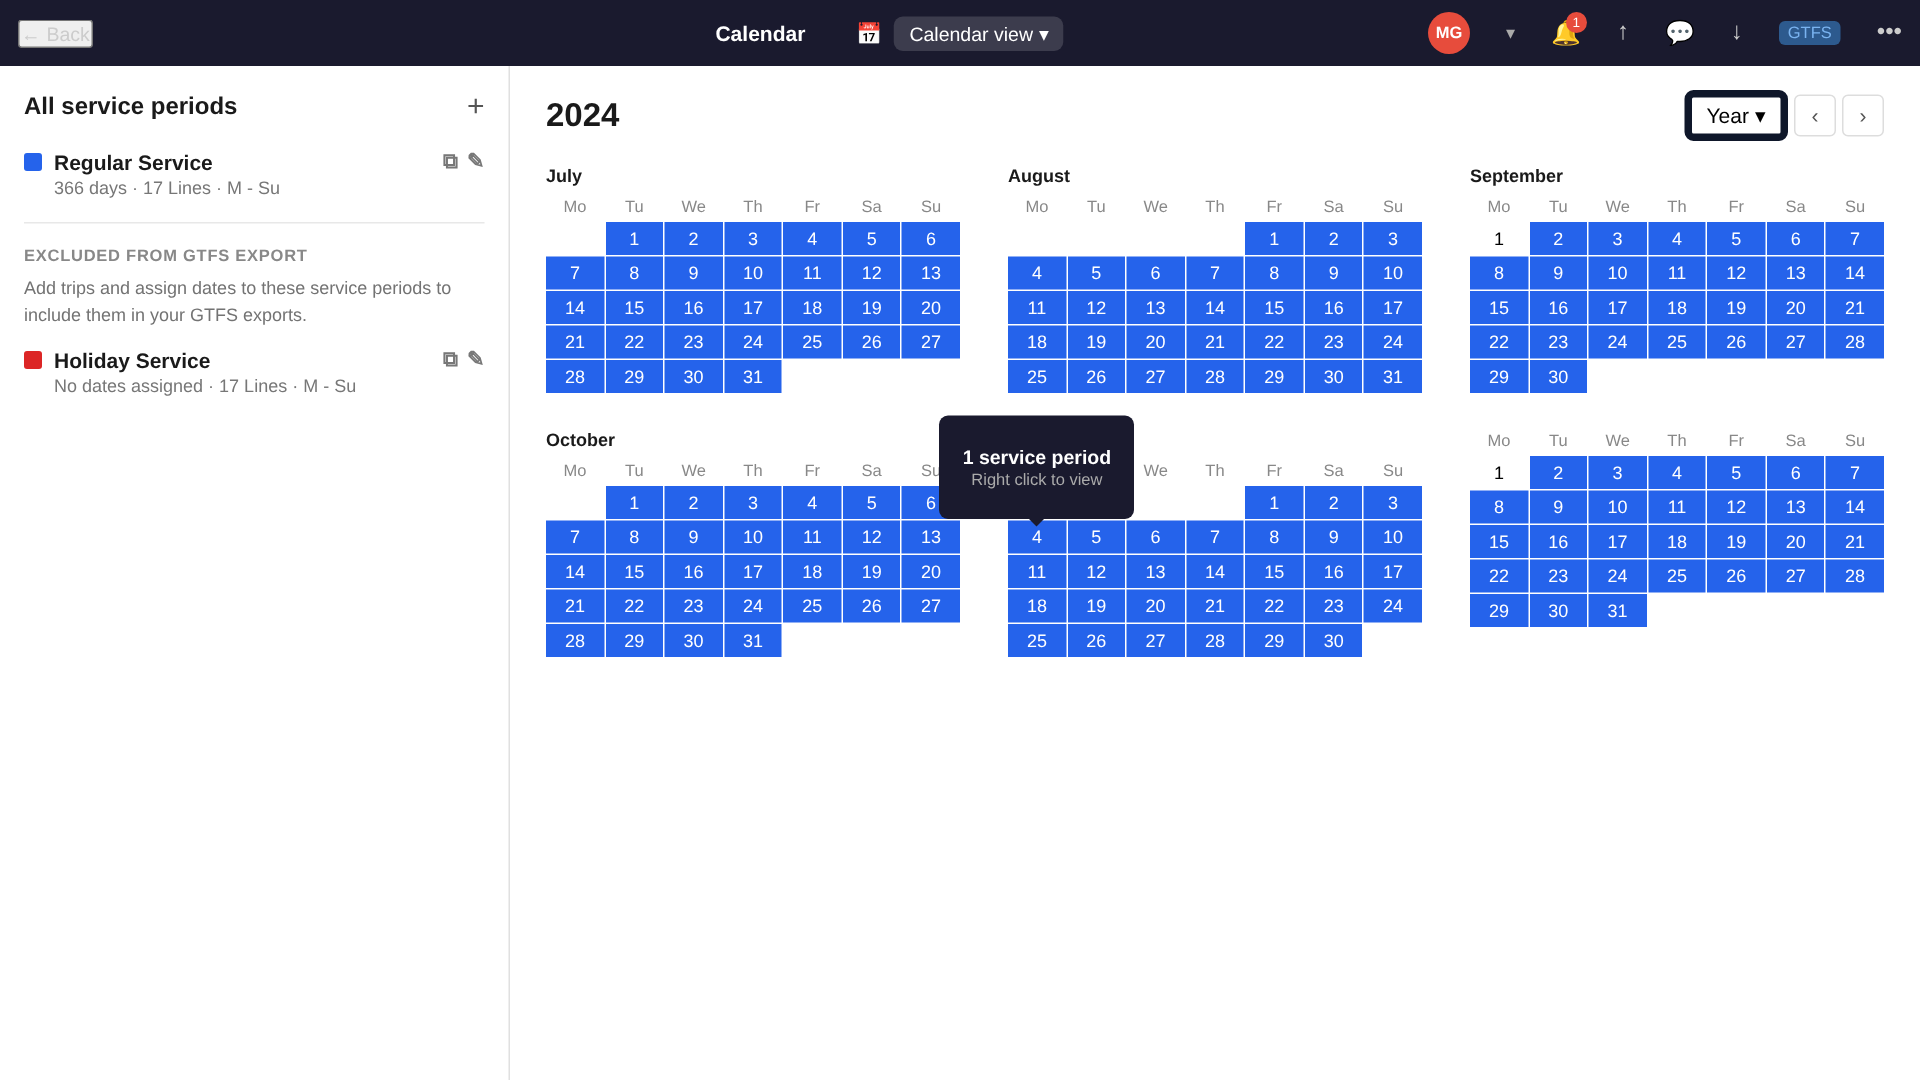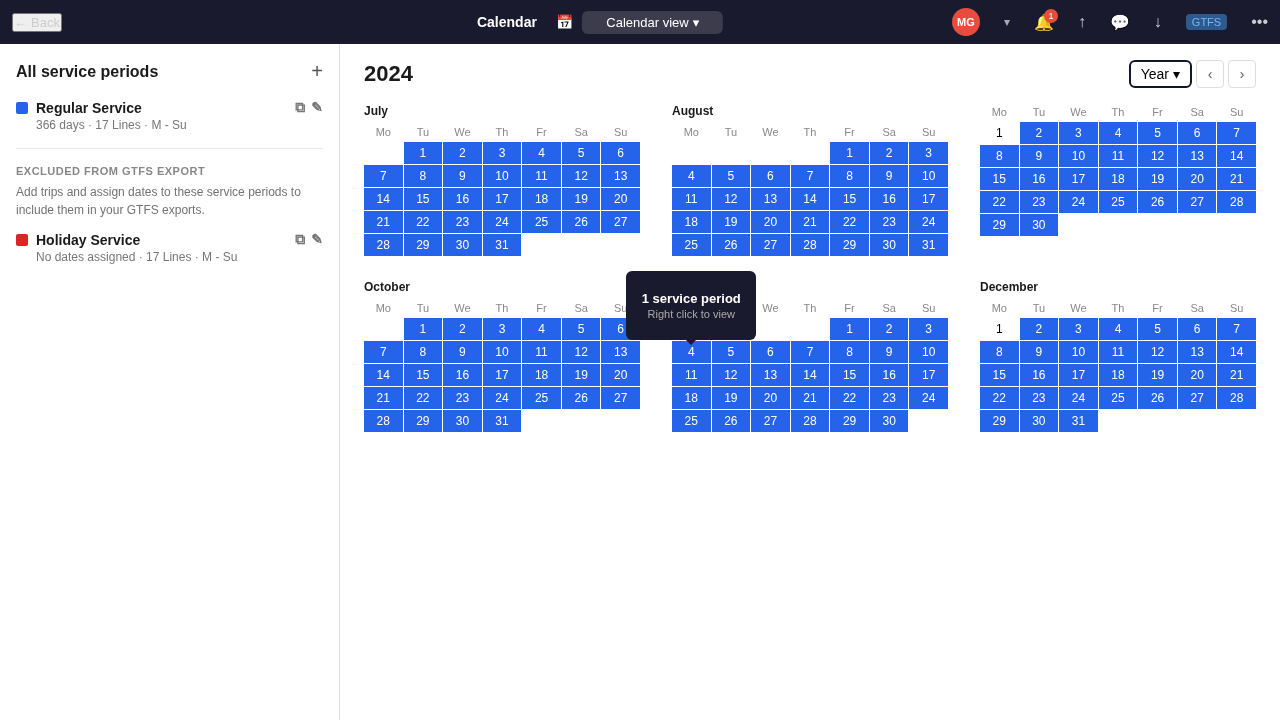--- a/index.html
+++ b/index.html
@@ -3,21 +3,21 @@
   <meta charset="utf-8">
   <style>
     * { box-sizing: border-box; margin: 0; padding: 0; }
     body { font-family: -apple-system, BlinkMacSystemFont, 'Segoe UI', sans-serif; background: #f5f5f5; display: flex; flex-direction: column; height: 720px; width: 1280px; overflow: hidden; }
 
     
     .topbar { height: 44px; background: #1a1a2e; display: flex; align-items: center; padding: 0 12px; gap: 16px; flex-shrink: 0; }
     .back-btn { color: #ccc; font-size: 13px; display: flex; align-items: center; gap: 4px; cursor: pointer; }
     .back-btn::before { content: '←'; }
     .topbar-title { color: #fff; font-size: 14px; font-weight: 700; flex: 1; text-align: center; }
-    .calendar-view-btn { background: rgba(255,255,255,0.15); color: #fff; border: none; border-radius: 6px; padding: 4px 24px; font-size: 13px; display: flex; align-items: center; gap: 4px; cursor: pointer; text-align: center; }
+    .calendar-view-btn { background: rgba(255,255,255,0.15); color: #fff; border: none; border-radius: 6px; padding: 4px 10px; font-size: 13px; display: flex; align-items: center; gap: 4px; cursor: pointer; text-align: center; }
     .topbar-right { display: flex; align-items: center; gap: 24px; margin-left: auto; }
     .avatar { width: 28px; height: 28px; border-radius: 50%; background: #e74c3c; color: white; font-size: 11px; display: flex; align-items: center; justify-content: center; font-weight: bold; }
     .icon-btn { color: #ccc; font-size: 16px; cursor: pointer; position: relative; }
     .badge { position: absolute; top: -4px; right: -4px; background: #e74c3c; color: white; border-radius: 50%; width: 14px; height: 14px; font-size: 9px; display: flex; align-items: center; justify-content: center; }
     .gtfs-badge { background: #2d5a8e; color: #7ab3f0; font-size: 11px; padding: 2px 6px; border-radius: 4px; }
 
     
     .main { display: flex; flex: 1; overflow: hidden; }
 
     
@@ -34,21 +34,21 @@
     .service-meta { font-size: 12px; color: #777; margin-top: 2px; margin-left: 20px; }
     .excluded-section { margin-top: 16px; margin-bottom: 12px; }
     .excluded-label { font-size: 11px; font-weight: 600; color: #888; letter-spacing: 0.5px; text-transform: uppercase; margin-bottom: 6px; }
     .excluded-desc { font-size: 12px; color: #737373; line-height: 1.5; }
 
     
     .calendar-area { flex: 1; background: #fff; overflow-y: auto; padding: 16px 24px; }
     .calendar-header { display: flex; align-items: center; margin-bottom: 16px; }
     .year-label { font-size: 22px; font-weight: 700; color: #1a1a1a; flex: 1; }
     .year-nav { display: flex; align-items: center; gap: 4px; }
-    .year-select-btn { background: none; border: 2px solid #0f172a; border-radius: 6px; padding: 4px 10px; font-size: 14px; cursor: pointer; display: flex; align-items: center; gap: 4px; }
+    .year-select-btn { background: none; border: 5px solid #0f172a; border-radius: 6px; padding: 4px 10px; font-size: 14px; cursor: pointer; display: flex; align-items: center; gap: 4px; }
     .nav-arrow { background: none; border: 1px solid #ddd; border-radius: 4px; width: 28px; height: 28px; display: flex; align-items: center; justify-content: center; cursor: pointer; font-size: 14px; color: #555; }
 
     
     .months-grid { display: grid; grid-template-columns: repeat(3, 1fr); gap: 24px 32px; }
     .month-block { }
     .month-name { font-size: 12px; font-weight: 600; color: #1a1a1a; margin-bottom: 6px; }
     .day-headers { display: grid; grid-template-columns: repeat(7, 1fr); gap: 1px; margin-bottom: 2px; }
     .day-header { font-size: 11px; color: #888; text-align: center; padding: 2px 0; }
     .days-grid { display: grid; grid-template-columns: repeat(7, 1fr); gap: 1px; }
     .day-cell { font-size: 12px; text-align: center; padding: 4px 2px; border-radius: 2px; min-height: 22px; display: flex; align-items: center; justify-content: center; cursor: pointer; position: relative; }
@@ -234,20 +234,21 @@
             <div class="day-cell highlighted">25</div>
             <div class="day-cell highlighted">26</div>
             <div class="day-cell highlighted">27</div>
             <div class="day-cell highlighted">28</div>
             <div class="day-cell highlighted">29</div>
             <div class="day-cell highlighted">30</div>
             <div class="day-cell highlighted">31</div>
           </div>
         </div>
         <div class="month-block">
+          <div class="month-name">September</div>
           <div class="day-headers">
             <div class="day-header">Mo</div>
             <div class="day-header">Tu</div>
             <div class="day-header">We</div>
             <div class="day-header">Th</div>
             <div class="day-header">Fr</div>
             <div class="day-header">Sa</div>
             <div class="day-header">Su</div>
           </div>
           <div class="days-grid">
@@ -374,21 +375,20 @@
             <div class="day-cell highlighted">24</div>
             <div class="day-cell highlighted">25</div>
             <div class="day-cell highlighted">26</div>
             <div class="day-cell highlighted">27</div>
             <div class="day-cell highlighted">28</div>
             <div class="day-cell highlighted">29</div>
             <div class="day-cell highlighted">30</div>
           </div>
         </div>
         <div class="month-block">
-          <div class="month-name">December</div>
           <div class="day-headers">
             <div class="day-header">Mo</div>
             <div class="day-header">Tu</div>
             <div class="day-header">We</div>
             <div class="day-header">Th</div>
             <div class="day-header">Fr</div>
             <div class="day-header">Sa</div>
             <div class="day-header">Su</div>
           </div>
           <div class="days-grid">

